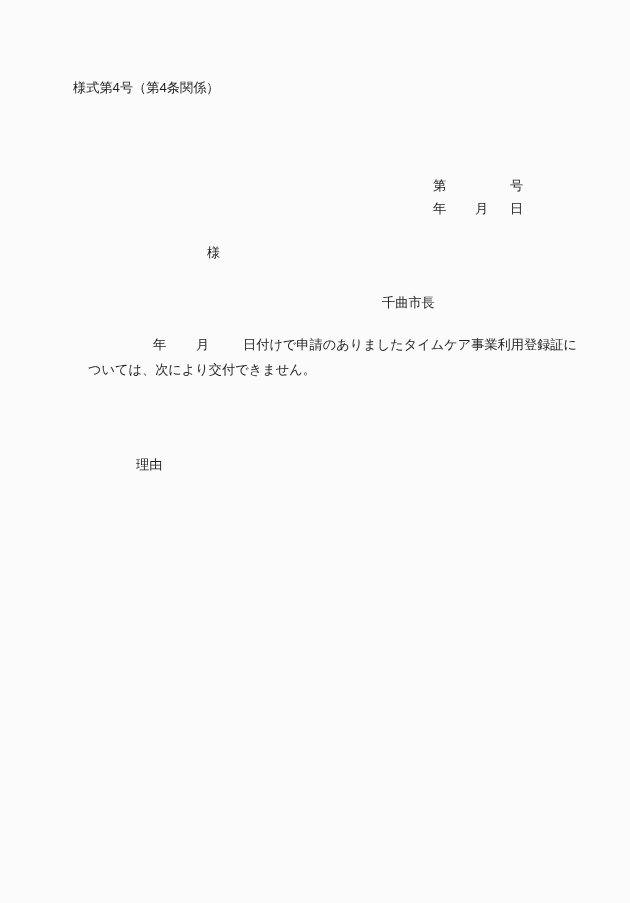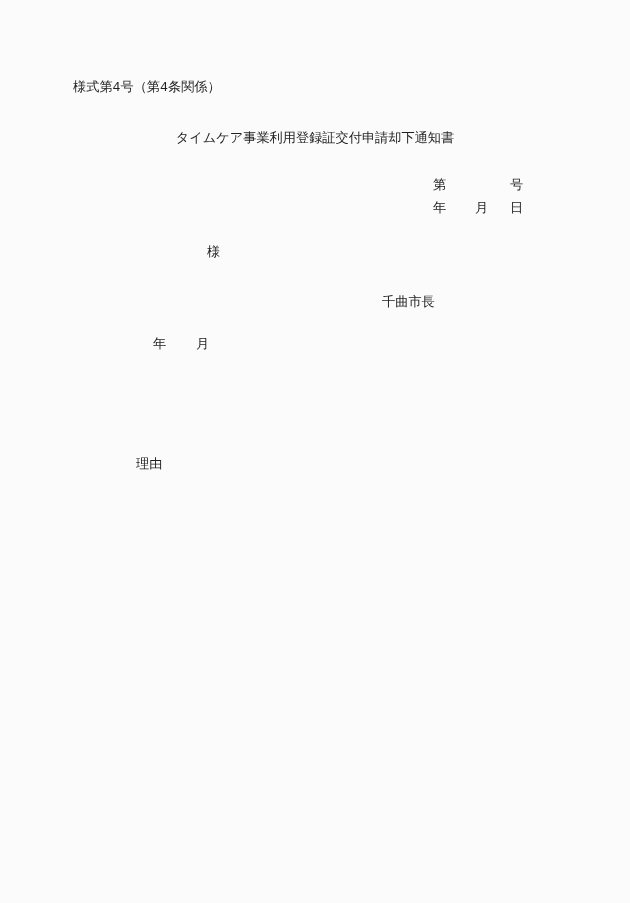--- a/index.html
+++ b/index.html
@@ -4,21 +4,21 @@
 <style>
   html, body {
     margin: 0;
     padding: 0;
   }
   .page {
     position: relative;
     width: 630px;
     height: 903px;
     background: #fbfbfb;
-    font-family: Liberation Mono, monospace;
+    font-family: Liberation Sans, sans-serif;
     color: #1f1f1f;
     font-size: 13.2px;
     line-height: 1.15;
     overflow: hidden;
   }
   .abs {
     position: absolute;
     white-space: nowrap;
   }
   .title-line {
@@ -27,32 +27,33 @@
     text-align: center;
   }
 </style>
 </head>
 <body>
 
 <div class="page">
 
   <div class="abs" style="left:73px; top:80px;">様式第4号（第4条関係）</div>
 
-  <div class="abs title-line" style="top:131px;">タイムケア事業利用登録証交付申請却下通知書</div>
 
   <div class="abs" style="left:433px; top:178px;">第</div>
   <div class="abs" style="left:510px; top:178px;">号</div>
 
   <div class="abs" style="left:433px; top:201px;">年</div>
   <div class="abs" style="left:475px; top:201px;">月</div>
   <div class="abs" style="left:510px; top:201px;">日</div>
 
   <div class="abs" style="left:207px; top:245px;">様</div>
 
   <div class="abs" style="left:382px; top:295px;">千曲市長</div>
 
   <div class="abs" style="left:153px; top:337px;">年</div>
   <div class="abs" style="left:196px; top:337px;">月</div>
+  <div class="abs" style="left:243px; top:337px;">日付けで申請のありましたタイムケア事業利用登録証に</div>
 
+  <div class="abs" style="left:88px; top:362px;">ついては、次により交付できません。</div>
 
   <div class="abs" style="left:88px; top:457px;margin-left:48px;">理由</div>
 
 </div>
 
 </body></html>

